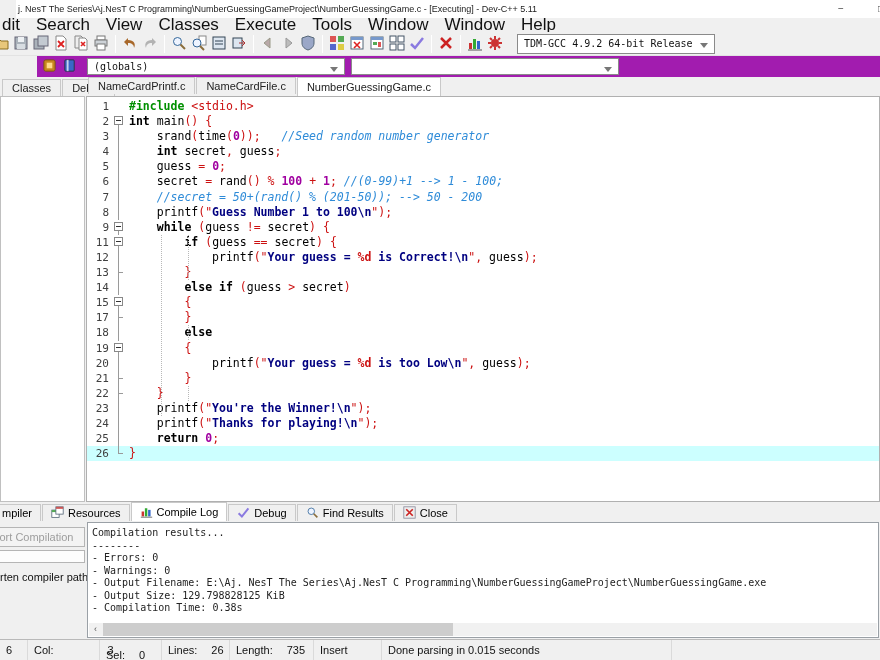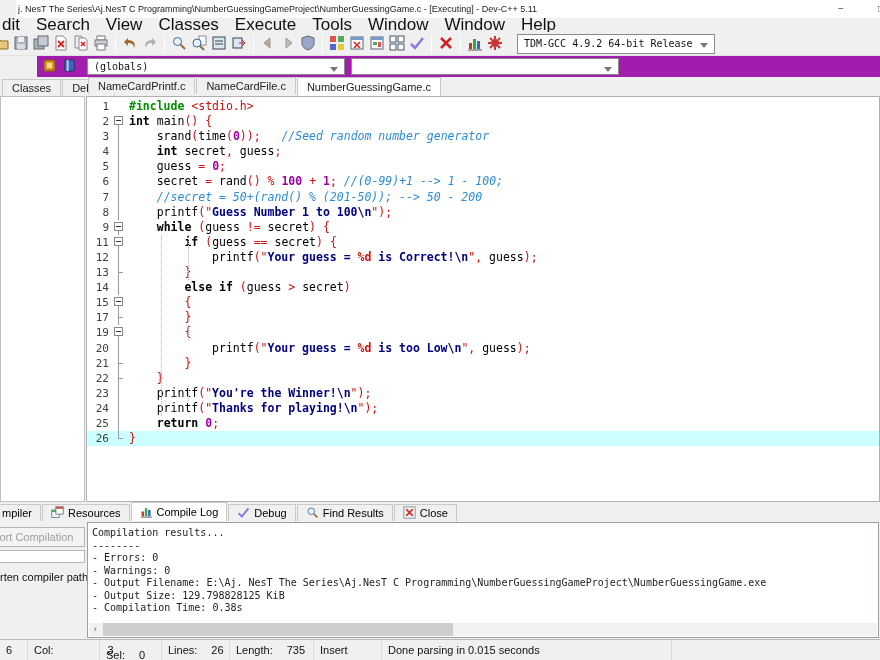--- a/index.html
+++ b/index.html
@@ -430,20 +430,27 @@
           </div>
           <div class="ln-row">
             <span class="ln-num">17</span>
             <span class="fold">
               <i class="fv"></i>
               <i class="ftick"></i>
             </span>
             <span class="code"><span class="c-pl">        </span><span class="c-sym">}</span></span>
           </div>
           <div class="ln-row">
+            <span class="ln-num">18</span>
+            <span class="fold">
+              <i class="fv"></i>
+            </span>
+            <span class="code"><span class="c-pl">        </span><span class="c-kw">else</span></span>
+          </div>
+          <div class="ln-row">
             <span class="ln-num">19</span>
             <span class="fold">
               <i class="fv fvb"></i>
               <i class="fbox"></i>
             </span>
             <span class="code"><span class="c-pl">        </span><span class="c-sym">{</span></span>
           </div>
           <div class="ln-row">
             <span class="ln-num">20</span>
             <span class="fold">

